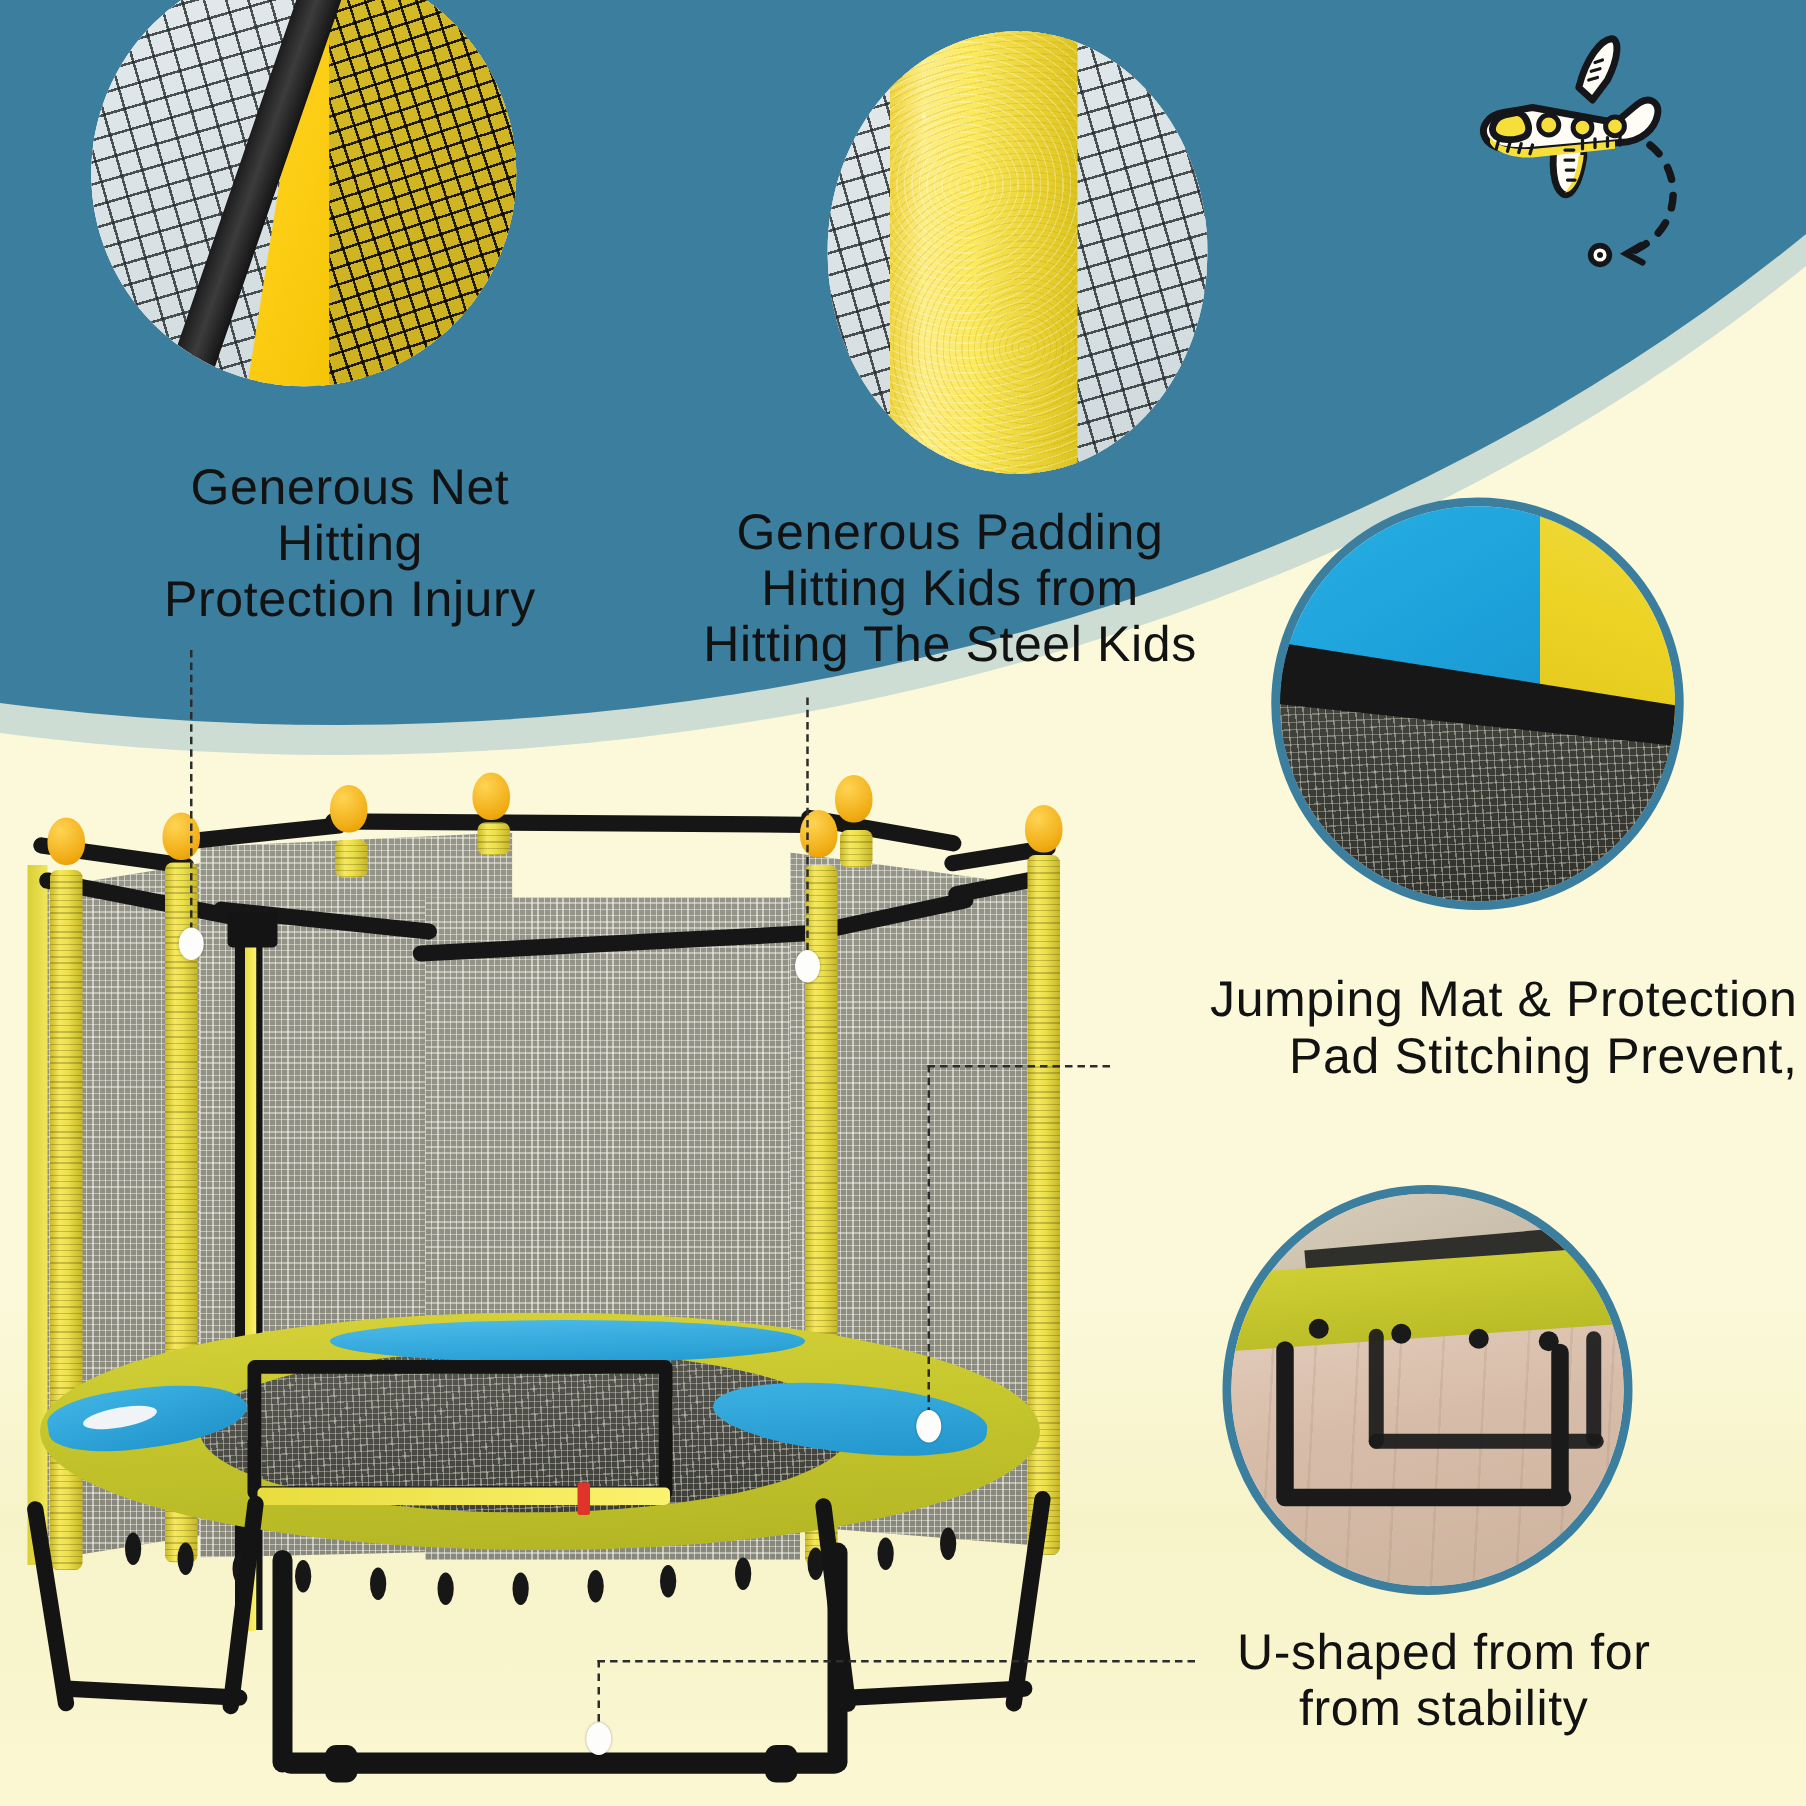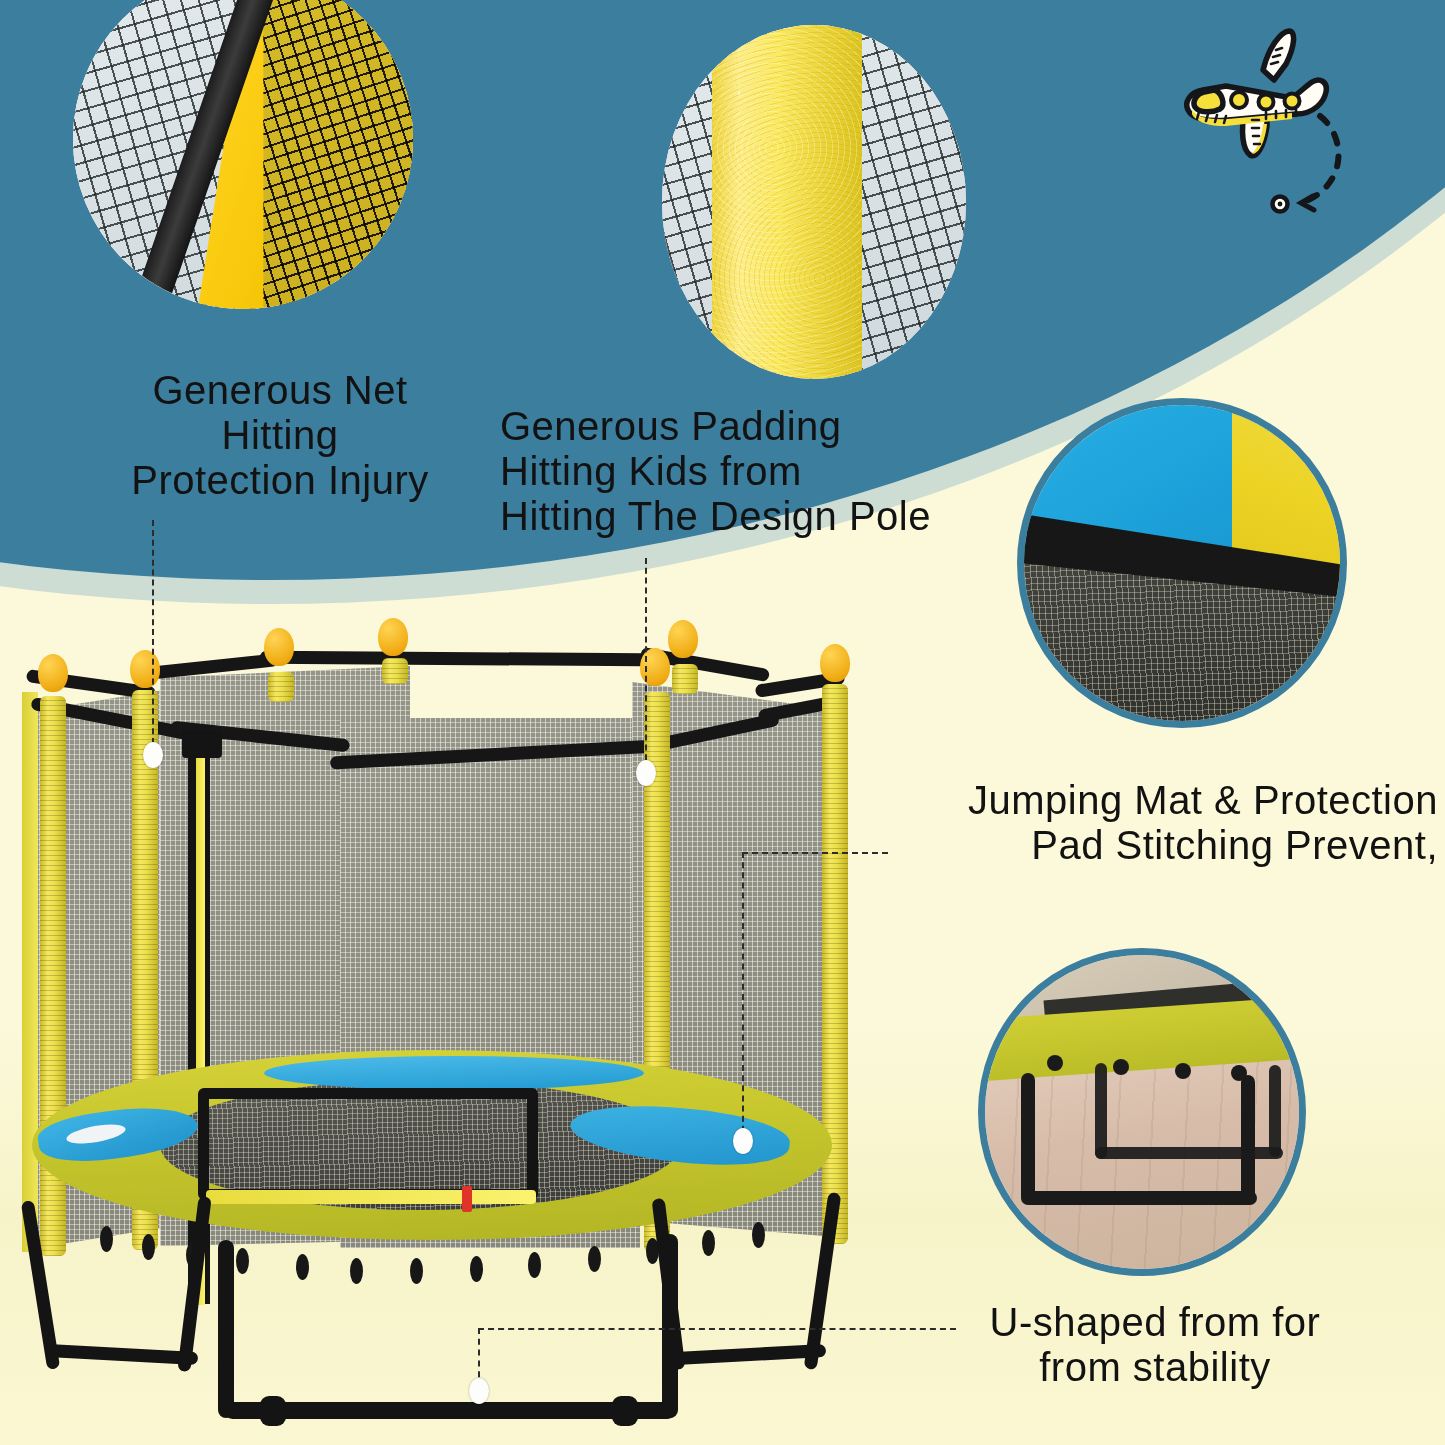--- a/index.html
+++ b/index.html
@@ -149,21 +149,21 @@
   
   .caption {
     position:absolute;
     color:#121212;
     font-size:40px;
     line-height:1.12;
     letter-spacing:.5px;
     font-weight:400;
   }
   #cap-net     { left:60px;  top:368px;  width:440px; text-align:center; }
-  #cap-padding { left:500px; top:404px;  width:520px; text-align:left; }
+  #cap-padding { left:500px; top:404px;  width:520px; text-align:center; }
   #cap-stitch  { left:860px; top:778px;  width:578px; text-align:right; }
   #cap-legs    { left:930px; top:1300px; width:450px; text-align:center; }
 
   
   .lead { position:absolute; }
   .vline { position:absolute; width:0; border-left:2px dashed #2c2c2c; }
   .hline { position:absolute; height:0; border-top:2px dashed #2c2c2c; }
   .dot {
     position:absolute; width:20px; height:26px;
     background:#fdfdfb; border-radius:50%;
@@ -436,21 +436,21 @@
 
   <div class="caption" id="cap-net">
     <div>Generous Net</div>
     <div>Hitting</div>
     <div>Protection Injury</div>
   </div>
 
   <div class="caption" id="cap-padding">
     <div>Generous Padding</div>
     <div>Hitting Kids from</div>
-    <div>Hitting The Design Pole</div>
+    <div>Hitting The Steel Kids</div>
   </div>
 
   <div class="caption" id="cap-stitch">
     <div>Jumping Mat &amp; Protection</div>
     <div>Pad Stitching Prevent,</div>
   </div>
 
   <div class="caption" id="cap-legs">
     <div>U-shaped from for</div>
     <div>from stability</div>

